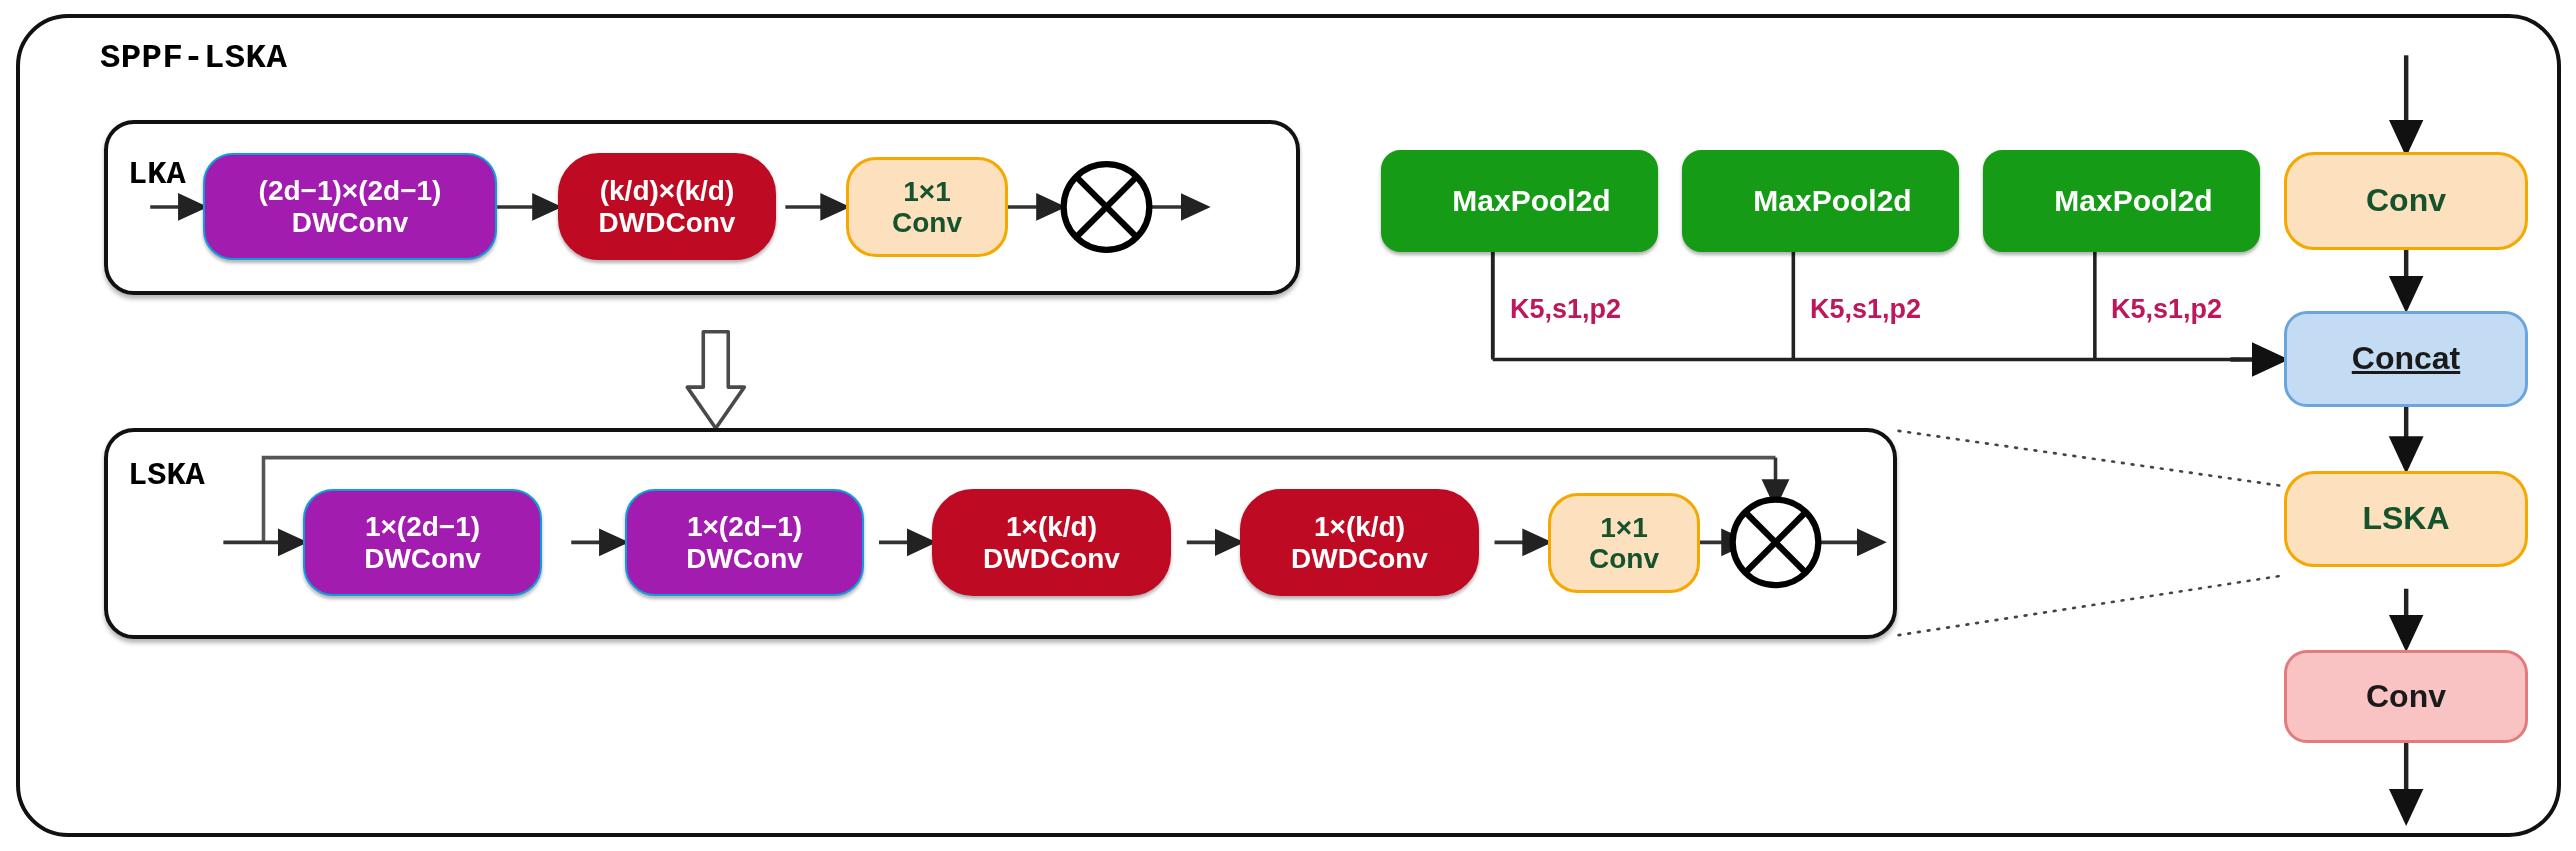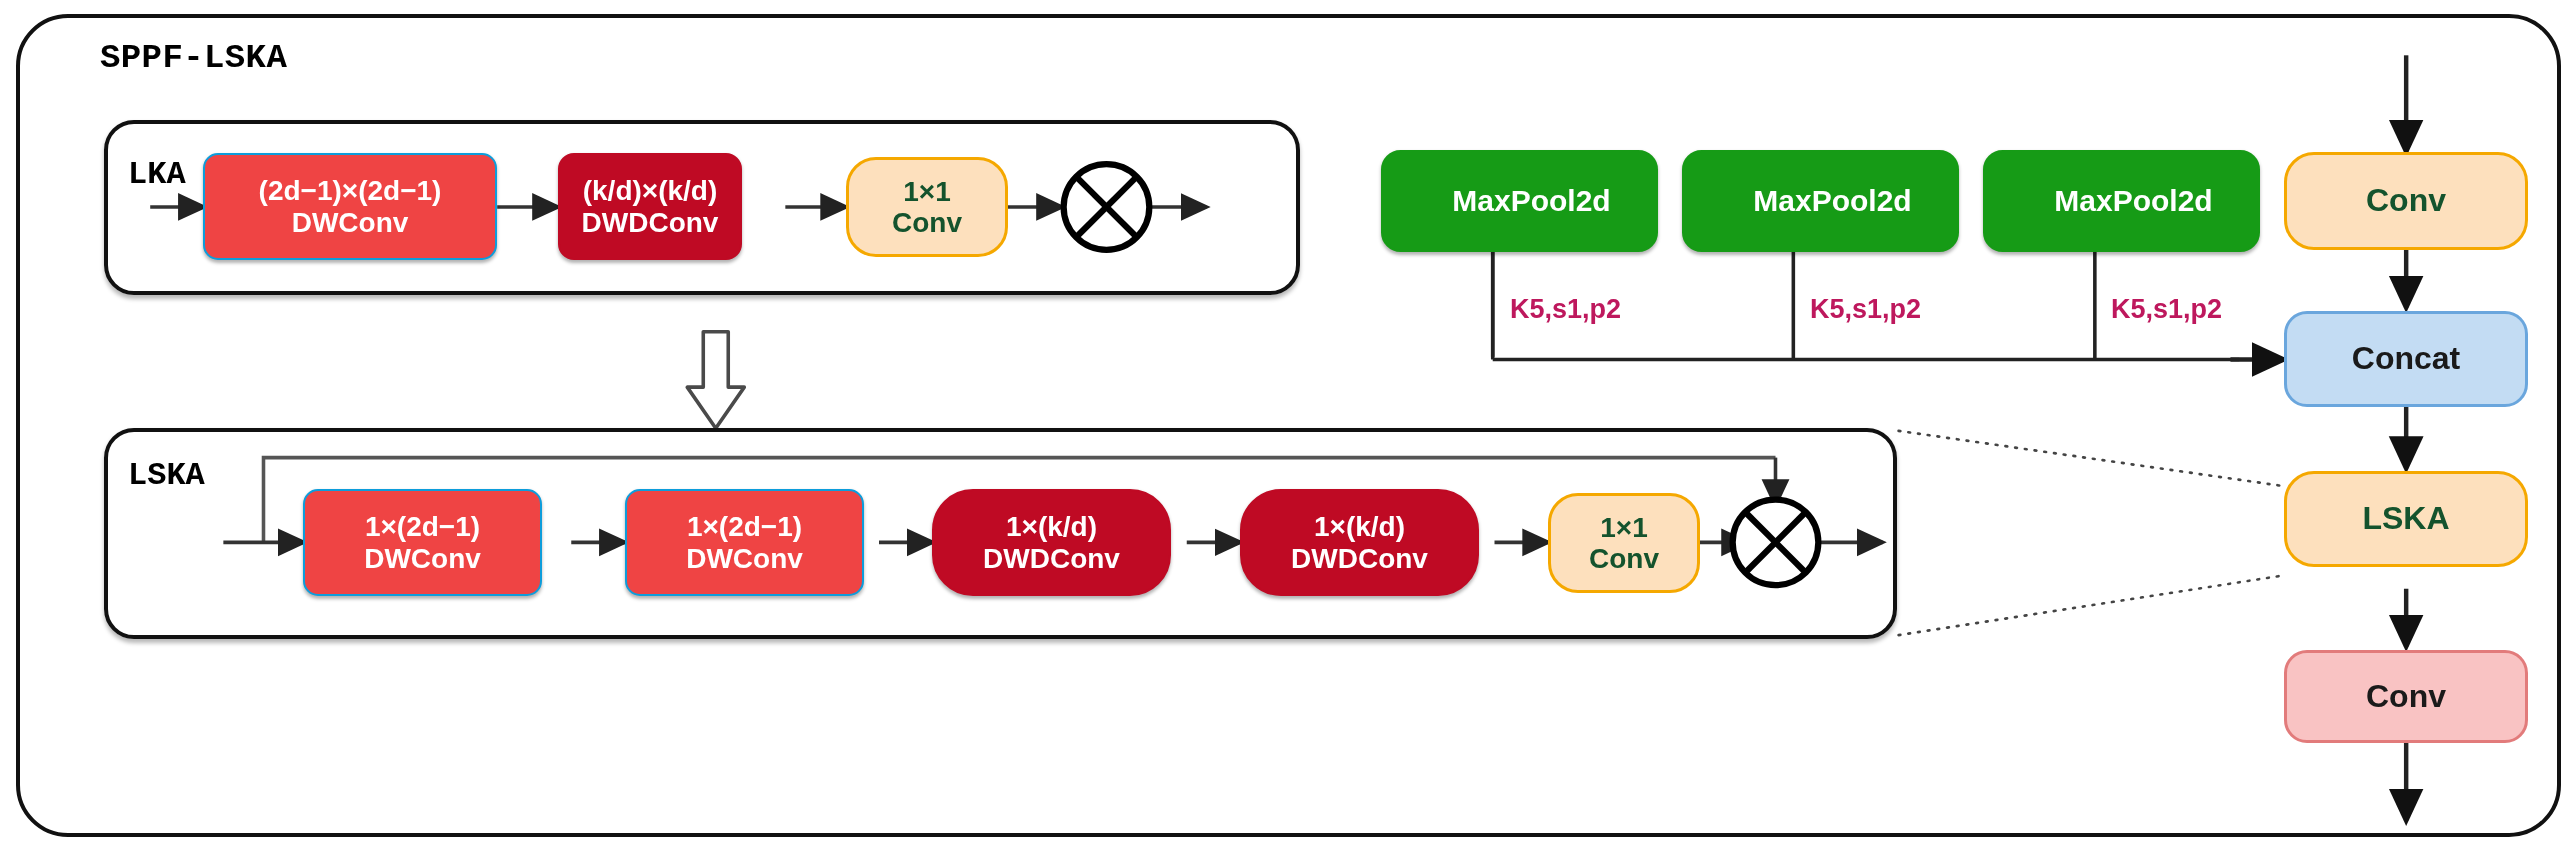--- a/index.html
+++ b/index.html
@@ -6,21 +6,21 @@
   body{font-family:"Liberation Sans", sans-serif;}
   #stage{position:relative;width:2576px;height:851px;background:#ffffff;overflow:hidden;}
   #svg-layer{position:absolute;left:0;top:0;width:2576px;height:851px;}
 
   .node{position:absolute;box-sizing:border-box;display:flex;flex-direction:column;
         align-items:center;justify-content:center;text-align:center;line-height:1.12;
         font-weight:bold;}
   .node .ln{display:block;white-space:nowrap;}
 
   
-  .blue{background:#ef4444;border:2.7px solid #0d9ddb;color:#ffffff;border-radius:15px;
+  .blue{background:#a21caf;border:2.7px solid #0d9ddb;color:#ffffff;border-radius:30px;
         box-shadow:0 2.7px 3.6px rgba(0,0,0,.30);}
   .darkred{background:#bf0a24;border:2.7px solid #bf0a24;color:#ffffff;border-radius:41px;
         box-shadow:0 2.7px 3.6px rgba(0,0,0,.30);}
   .green{background:#169b16;border:2.7px solid #169b16;color:#ffffff;border-radius:19.6px;
         box-shadow:0 2.7px 3.6px rgba(0,0,0,.30);padding-left:24px;}
   .peach{background:#fde0bd;border:3.6px solid #f5a800;color:#14532d;border-radius:30px;}
   .bluelt{background:#c3dcf3;border:3.6px solid #6aa6dd;color:#1a1a1a;border-radius:23px;}
   .pink{background:#f9c3c3;border:3.6px solid #e27b7b;color:#1a1a1a;border-radius:23px;}
 
   
@@ -124,21 +124,21 @@
   <div class="boxtitle" style="left:100px;top:39px;font-size:34px;letter-spacing:0.4px;">SPPF-LSKA</div>
 
   <div class="groupbox" style="left:104px;top:120px;width:1196px;height:175px;"></div>
   <div class="boxtitle" style="left:128px;top:156px;font-size:32px;">LKA</div>
 
   <div class="node blue" style="left:203px;top:153px;width:294px;height:107px;font-size:28px;">
     <span class="ln">(2d−1)×(2d−1)</span>
     <span class="ln">DWConv</span>
   </div>
 
-  <div class="node darkred" style="left:558px;top:153px;width:184px;height:107px;font-size:28px;border-radius:16px;">
+  <div class="node darkred" style="left:558px;top:153px;width:218px;height:107px;font-size:28px;">
     <span class="ln">(k/d)×(k/d)</span>
     <span class="ln">DWDConv</span>
   </div>
 
   <div class="node peach" style="left:846px;top:157px;width:162px;height:100px;font-size:28px;">
     <span class="ln">1×1</span>
     <span class="ln">Conv</span>
   </div>
 
   <div class="groupbox" style="left:104px;top:428px;width:1793px;height:211px;"></div>
@@ -180,21 +180,21 @@
   </div>
 
   <div class="edgelabel" style="left:1510px;top:294px;">K5,s1,p2</div>
   <div class="edgelabel" style="left:1810px;top:294px;">K5,s1,p2</div>
   <div class="edgelabel" style="left:2111px;top:294px;">K5,s1,p2</div>
 
   <div class="node peach" style="left:2284px;top:152px;width:244px;height:98px;font-size:32px;">
     <span class="ln">Conv</span>
   </div>
 
-  <div class="node bluelt" style="left:2284px;top:311px;width:244px;height:96px;font-size:32px;">
+  <div class="node bluelt" style="left:2284px;top:311px;width:244px;height:96px;font-size:32px;text-decoration:underline;">
     <span class="ln">Concat</span>
   </div>
 
   <div class="node peach" style="left:2284px;top:471px;width:244px;height:96px;font-size:32px;">
     <span class="ln">LSKA</span>
   </div>
 
   <div class="node pink" style="left:2284px;top:650px;width:244px;height:93px;font-size:32px;">
     <span class="ln">Conv</span>
   </div>

